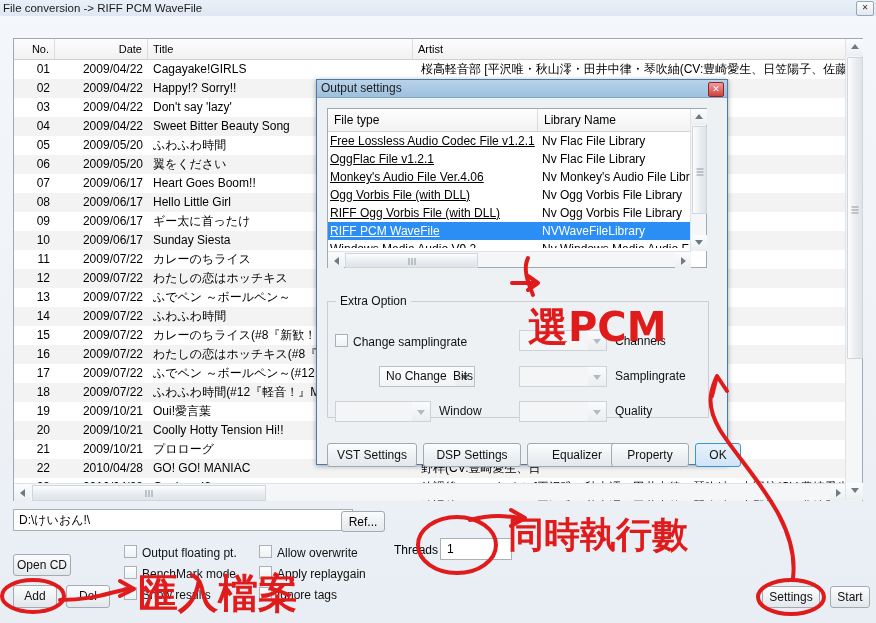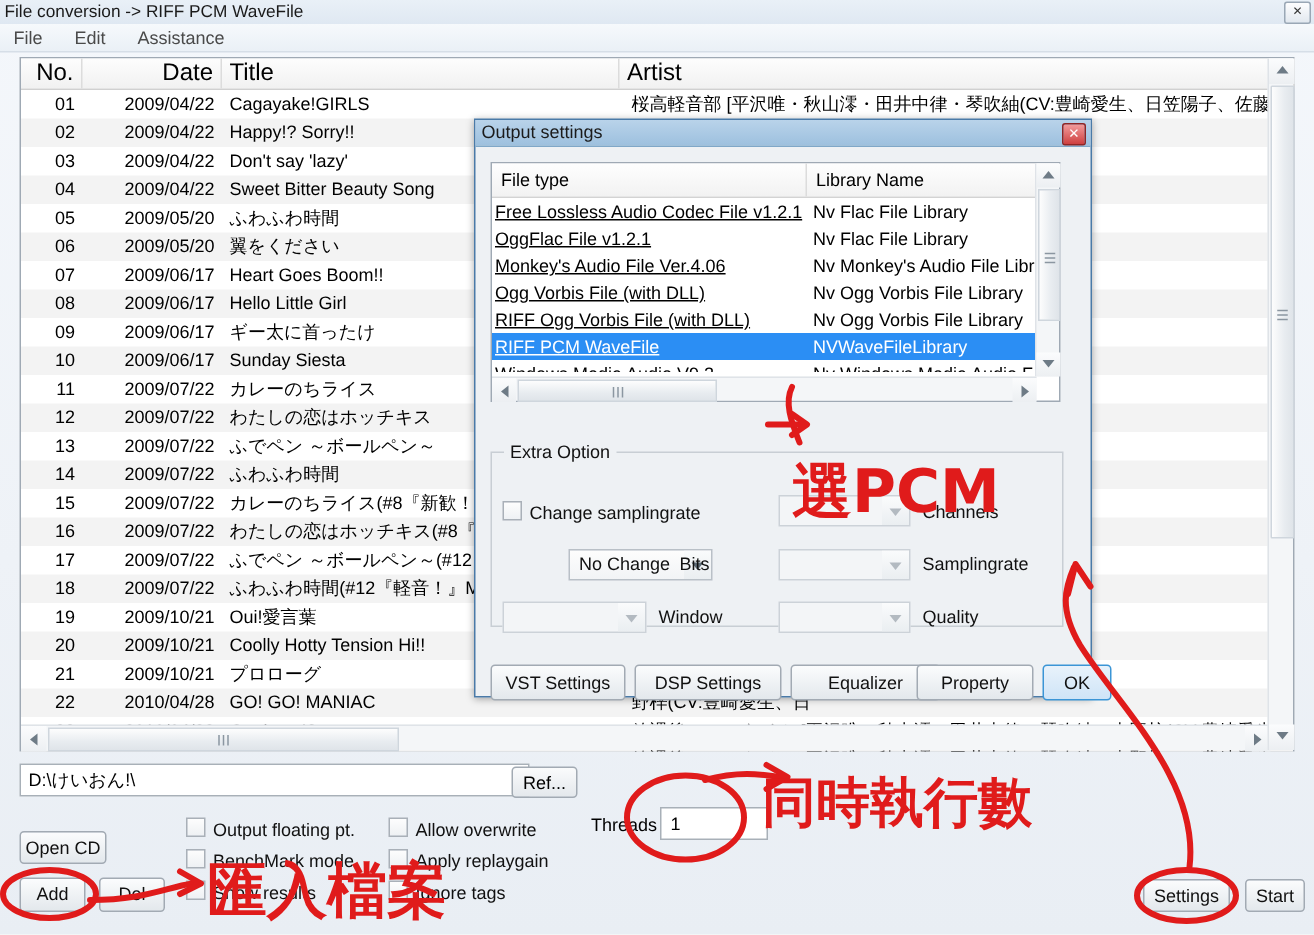--- a/index.html
+++ b/index.html
@@ -29,21 +29,21 @@
            border-bottom:1px solid #d6dee7;}
   .menubar .mi{display:inline-block;padding:0 9px;line-height:18px;font-size:12px;
                color:#4a4a4a;}
 
   
   .listwrap{position:absolute;left:13px;top:38px;width:850px;height:463px;
             background:#fff;border:1px solid #9fa9b4;box-sizing:border-box;}
   .lhead{position:relative;height:20px;
          background:linear-gradient(180deg,#fdfdfd 0%,#f1f1f1 100%);
          border-bottom:1px solid #d0d0d0;}
-  .lhead .hc{position:absolute;top:0;height:20px;line-height:20px;font-size:16px;
+  .lhead .hc{position:absolute;top:0;height:20px;line-height:20px;font-size:11px;
              border-right:1px solid #dcdcdc;box-sizing:border-box;
              padding:0 5px;color:#000;overflow:hidden;white-space:nowrap;}
   .hc-no{left:0;width:41px;text-align:right;}
   .hc-date{left:41px;width:93px;text-align:right;}
   .hc-title{left:134px;width:265px;}
   .hc-artist{left:399px;width:450px;}
 
   .rows{position:absolute;left:0;top:21px;width:100%;height:441px;overflow:hidden;}
   .row{position:relative;height:19px;line-height:19px;white-space:nowrap;}
   .row.alt{background:#f3f3f3;}
@@ -194,25 +194,20 @@
 </head>
 <body>
 
 <div id="app">
 
   <div class="titlebar">
     <span>File conversion -&gt; RIFF PCM WaveFile</span>
     <span class="tb-close">✕</span>
   </div>
 
-  <div class="menubar">
-    <span class="mi">File</span>
-    <span class="mi">Edit</span>
-    <span class="mi">Assistance</span>
-  </div>
 
   <div class="listwrap">
     <div class="lhead">
       <div class="hc hc-no">No.</div>
       <div class="hc hc-date">Date</div>
       <div class="hc hc-title">Title</div>
       <div class="hc hc-artist">Artist</div>
     </div>
     <div class="rows" id="track-rows">
         <div class="row">

